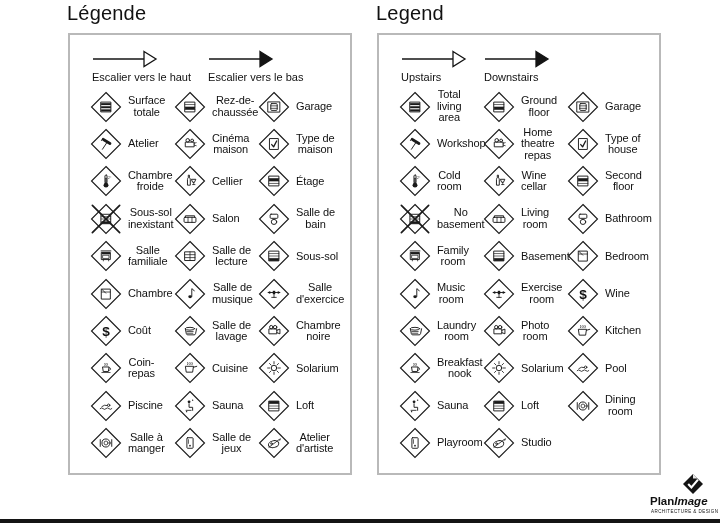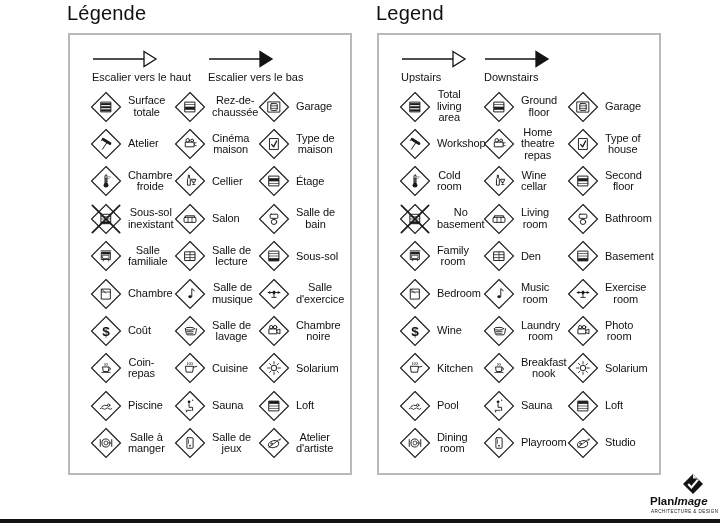--- a/index.html
+++ b/index.html
@@ -626,32 +626,20 @@
                 <line x1="19.8" y1="20.8" x2="19.8" y2="22.2" stroke-width="0.8"></line>
               </g>
             </svg>
             <span class="lbl">Family
 room</span>
           </div>
           <div class="item">
             <svg class="dicon" viewBox="0 0 34 34" width="32" height="32">
               <polygon points="17,1.6 32.4,17 17,32.4 1.6,17" fill="#fff" stroke="#1a1a1a" stroke-width="1.2"></polygon>
               <g fill="none" stroke="#1a1a1a" stroke-width="1" stroke-linecap="round" stroke-linejoin="round" font-family="Liberation Sans, sans-serif">
-                <rect x="11.7" y="12.6" width="10.6" height="9.2"></rect>
-                <line x1="17" y1="12.6" x2="17" y2="21.8" stroke-width="0.8"></line>
-                <line x1="11.7" y1="15.6" x2="22.3" y2="15.6" stroke-width="0.8"></line>
-                <line x1="11.7" y1="18.7" x2="22.3" y2="18.7" stroke-width="0.8"></line>
-              </g>
-            </svg>
-            <span class="lbl">Den</span>
-          </div>
-          <div class="item">
-            <svg class="dicon" viewBox="0 0 34 34" width="32" height="32">
-              <polygon points="17,1.6 32.4,17 17,32.4 1.6,17" fill="#fff" stroke="#1a1a1a" stroke-width="1.2"></polygon>
-              <g fill="none" stroke="#1a1a1a" stroke-width="1" stroke-linecap="round" stroke-linejoin="round" font-family="Liberation Sans, sans-serif">
                 <rect x="11.8" y="11.8" width="10.4" height="10.4"></rect>
                 <line x1="11.8" y1="14.4" x2="22.2" y2="14.4" stroke-width="0.7"></line>
                 <line x1="11.8" y1="17" x2="22.2" y2="17" stroke-width="0.7"></line>
                 <line x1="11.8" y1="19.6" x2="22.2" y2="19.6" stroke-width="0.7"></line>
                 <rect x="11.8" y="19.6" width="10.4" height="2.6" fill="#1a1a1a" stroke="none"></rect>
               </g>
             </svg>
             <span class="lbl">Basement</span>
           </div>
           <div class="item">

